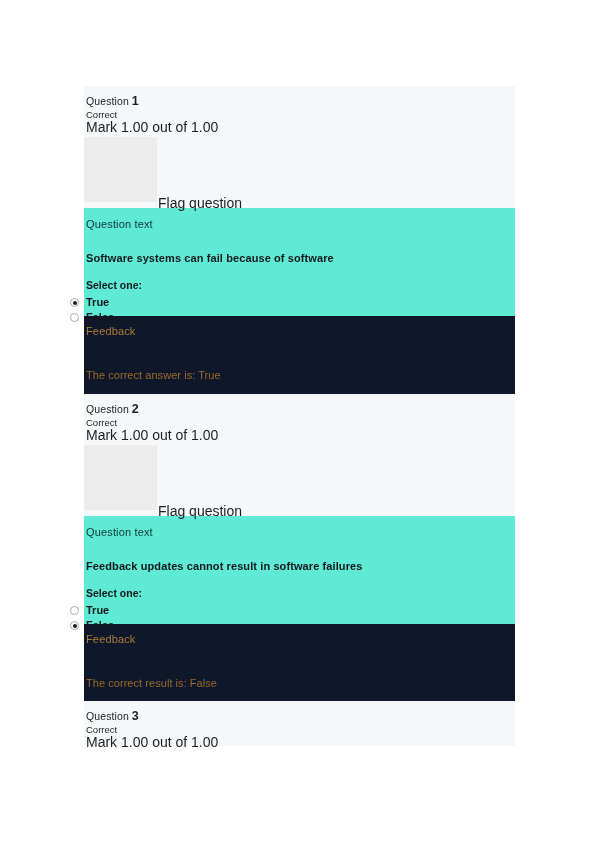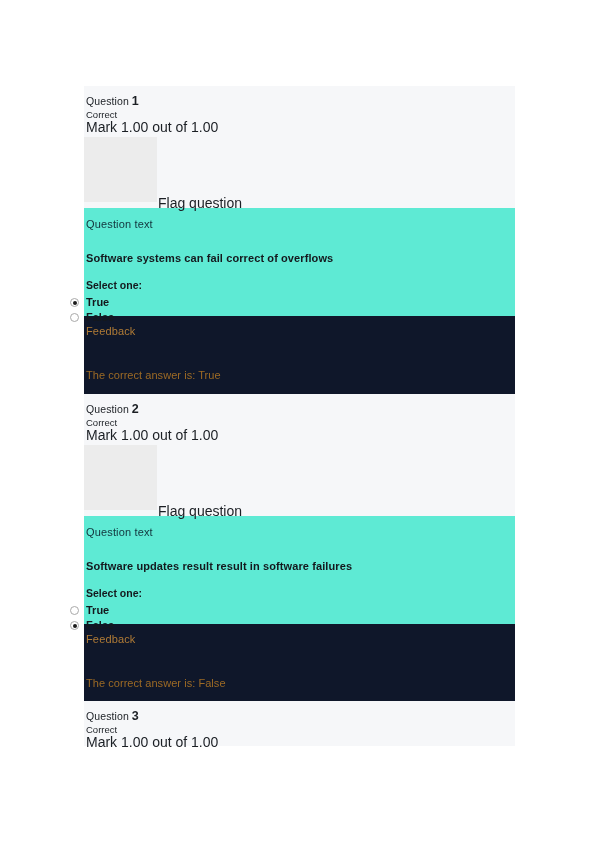--- a/index.html
+++ b/index.html
@@ -192,21 +192,21 @@
       <div class="q-state">Correct</div>
       <div class="q-mark">Mark 1.00 out of 1.00</div>
       <div class="q-media-row">
         <div class="q-thumb"></div>
         <div class="q-flag">Flag question</div>
       </div>
     </div>
 
     <div class="q-text-pane" style="height:108px;">
       <div class="q-text-label">Question text</div>
-      <div class="q-stem">Software systems can fail correct of overflows</div>
+      <div class="q-stem">Software systems can fail because of software</div>
       <div class="q-selectone">Select one:</div>
       <div class="q-answers">
         <div class="q-answer">
           <span class="radio checked"></span>
           <span class="lbl">True</span>
         </div>
         <div class="q-answer">
           <span class="radio"></span>
           <span class="lbl">False</span>
         </div>
@@ -229,37 +229,37 @@
       <div class="q-state">Correct</div>
       <div class="q-mark">Mark 1.00 out of 1.00</div>
       <div class="q-media-row">
         <div class="q-thumb"></div>
         <div class="q-flag">Flag question</div>
       </div>
     </div>
 
     <div class="q-text-pane" style="height:108px;">
       <div class="q-text-label">Question text</div>
-      <div class="q-stem">Software updates result result in software failures</div>
+      <div class="q-stem">Feedback updates cannot result in software failures</div>
       <div class="q-selectone">Select one:</div>
       <div class="q-answers">
         <div class="q-answer">
           <span class="radio"></span>
           <span class="lbl">True</span>
         </div>
         <div class="q-answer">
           <span class="radio checked"></span>
           <span class="lbl">False</span>
         </div>
       </div>
     </div>
 
     <div class="fb-pane" style="height:77px;">
       <div class="fb-title">Feedback</div>
-      <div class="fb-answer">The correct answer is: False</div>
+      <div class="fb-answer">The correct result is: False</div>
     </div>
   </div>
 
   <div class="qblock" style="top:685px;">
     <div class="q-header" style="height:45px;">
       <div class="q-no">
         <span>Question</span>
         <b>3</b>
       </div>
       <div class="q-state">Correct</div>

